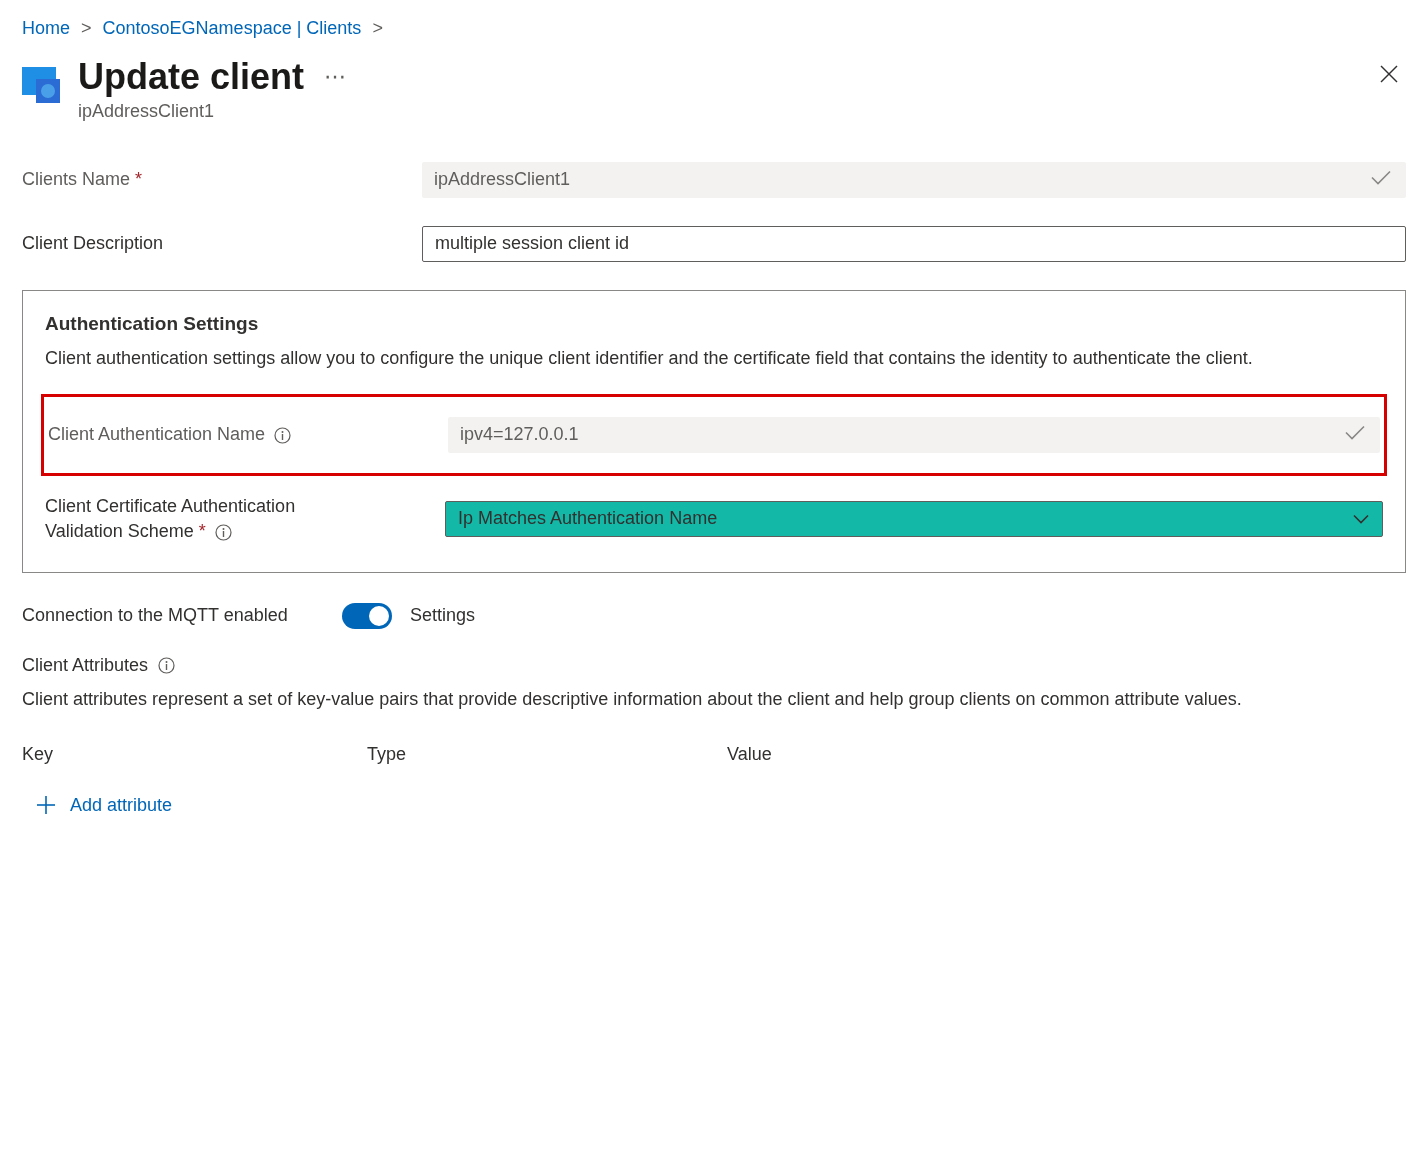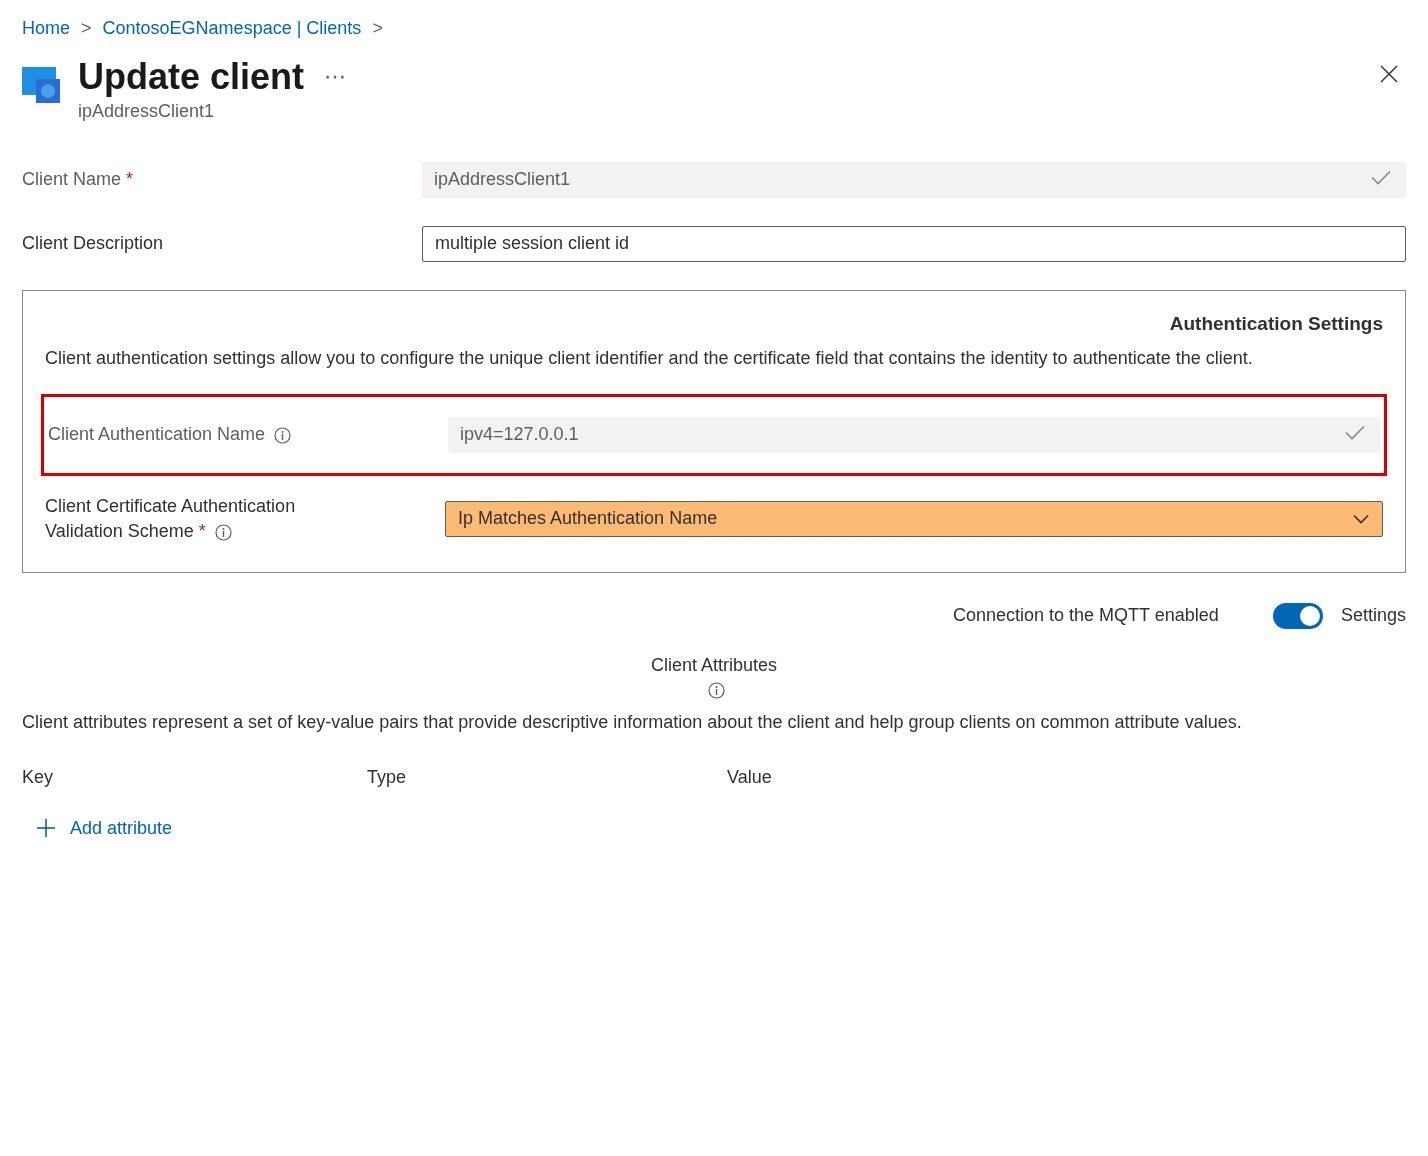--- a/index.html
+++ b/index.html
@@ -98,21 +98,20 @@
 
   .settings-box {
     border: 1px solid #8a8886;
     padding: 22px 22px 28px 22px;
     margin-bottom: 30px;
   }
   .settings-title {
     font-size: 19px;
     font-weight: 600;
     margin-bottom: 10px;
-    text-align: right;
   }
   .settings-desc {
     font-size: 18px;
     color: #323130;
     margin-bottom: 22px;
     line-height: 1.5;
   }
   .highlighted-row {
     border: 3px solid #d60000;
     padding: 20px 2px;
@@ -120,39 +119,38 @@
   }
   .highlighted-row .field-row { margin-bottom: 0; padding: 0 2px; }
   .select-wrap { flex: 1; position: relative; }
   .select-box {
     width: 100%;
     height: 36px;
     padding: 4px 40px 4px 12px;
     font-size: 18px;
     border: 1px solid #605e5c;
     border-radius: 2px;
-    background: #fdba74;
+    background: #14b8a6;
     display: flex;
     align-items: center;
     cursor: pointer;
   }
   .chev-suffix {
     position: absolute;
     right: 14px;
     top: 50%;
     transform: translateY(-50%);
     color: #323130;
   }
   .two-line-label { line-height: 1.4; }
 
   .toggle-row {
     display: flex;
     align-items: center;
     margin-bottom: 26px;
-    justify-content: flex-end;
   }
   .toggle-label {
     width: 320px;
     color: #323130;
     font-size: 18px;
   }
   .toggle {
     width: 50px; height: 26px;
     background: #0066b8;
     border-radius: 13px;
@@ -167,21 +165,20 @@
     right: 3px; top: 3px;
   }
   .toggle-text { margin-left: 18px; font-size: 18px; }
 
   .section-head {
     display: flex;
     align-items: center;
     gap: 6px;
     font-size: 18px;
     margin-bottom: 10px;
-    flex-direction: column;
   }
   .section-desc {
     font-size: 18px;
     line-height: 1.55;
     margin-bottom: 30px;
   }
   .attr-headers {
     display: flex;
     font-size: 18px;
     color: #323130;
@@ -255,21 +252,21 @@
       <line x1="3" y1="3" x2="19" y2="19" stroke="#323130" stroke-width="1.4"></line>
       <line x1="19" y1="3" x2="3" y2="19" stroke="#323130" stroke-width="1.4"></line>
     </svg>
   </span>
 </div>
 
 <div class="form-area">
 
   <div class="field-row">
     <div class="field-label">
-      <span>Client Name</span> <span class="req">*</span>
+      <span>Clients Name</span> <span class="req">*</span>
     </div>
     <div class="input-wrap">
       <input type="text" class="text-input readonly" readonly="" value="ipAddressClient1" style="">
       <span class="check-suffix">
         <svg width="22" height="16" viewBox="0 0 22 16">
             <polyline points="2,8 8,14 20,2" fill="none" stroke="#8a8886" stroke-width="1.6"></polyline>
           </svg>
       </span>
     </div>
   </div>

